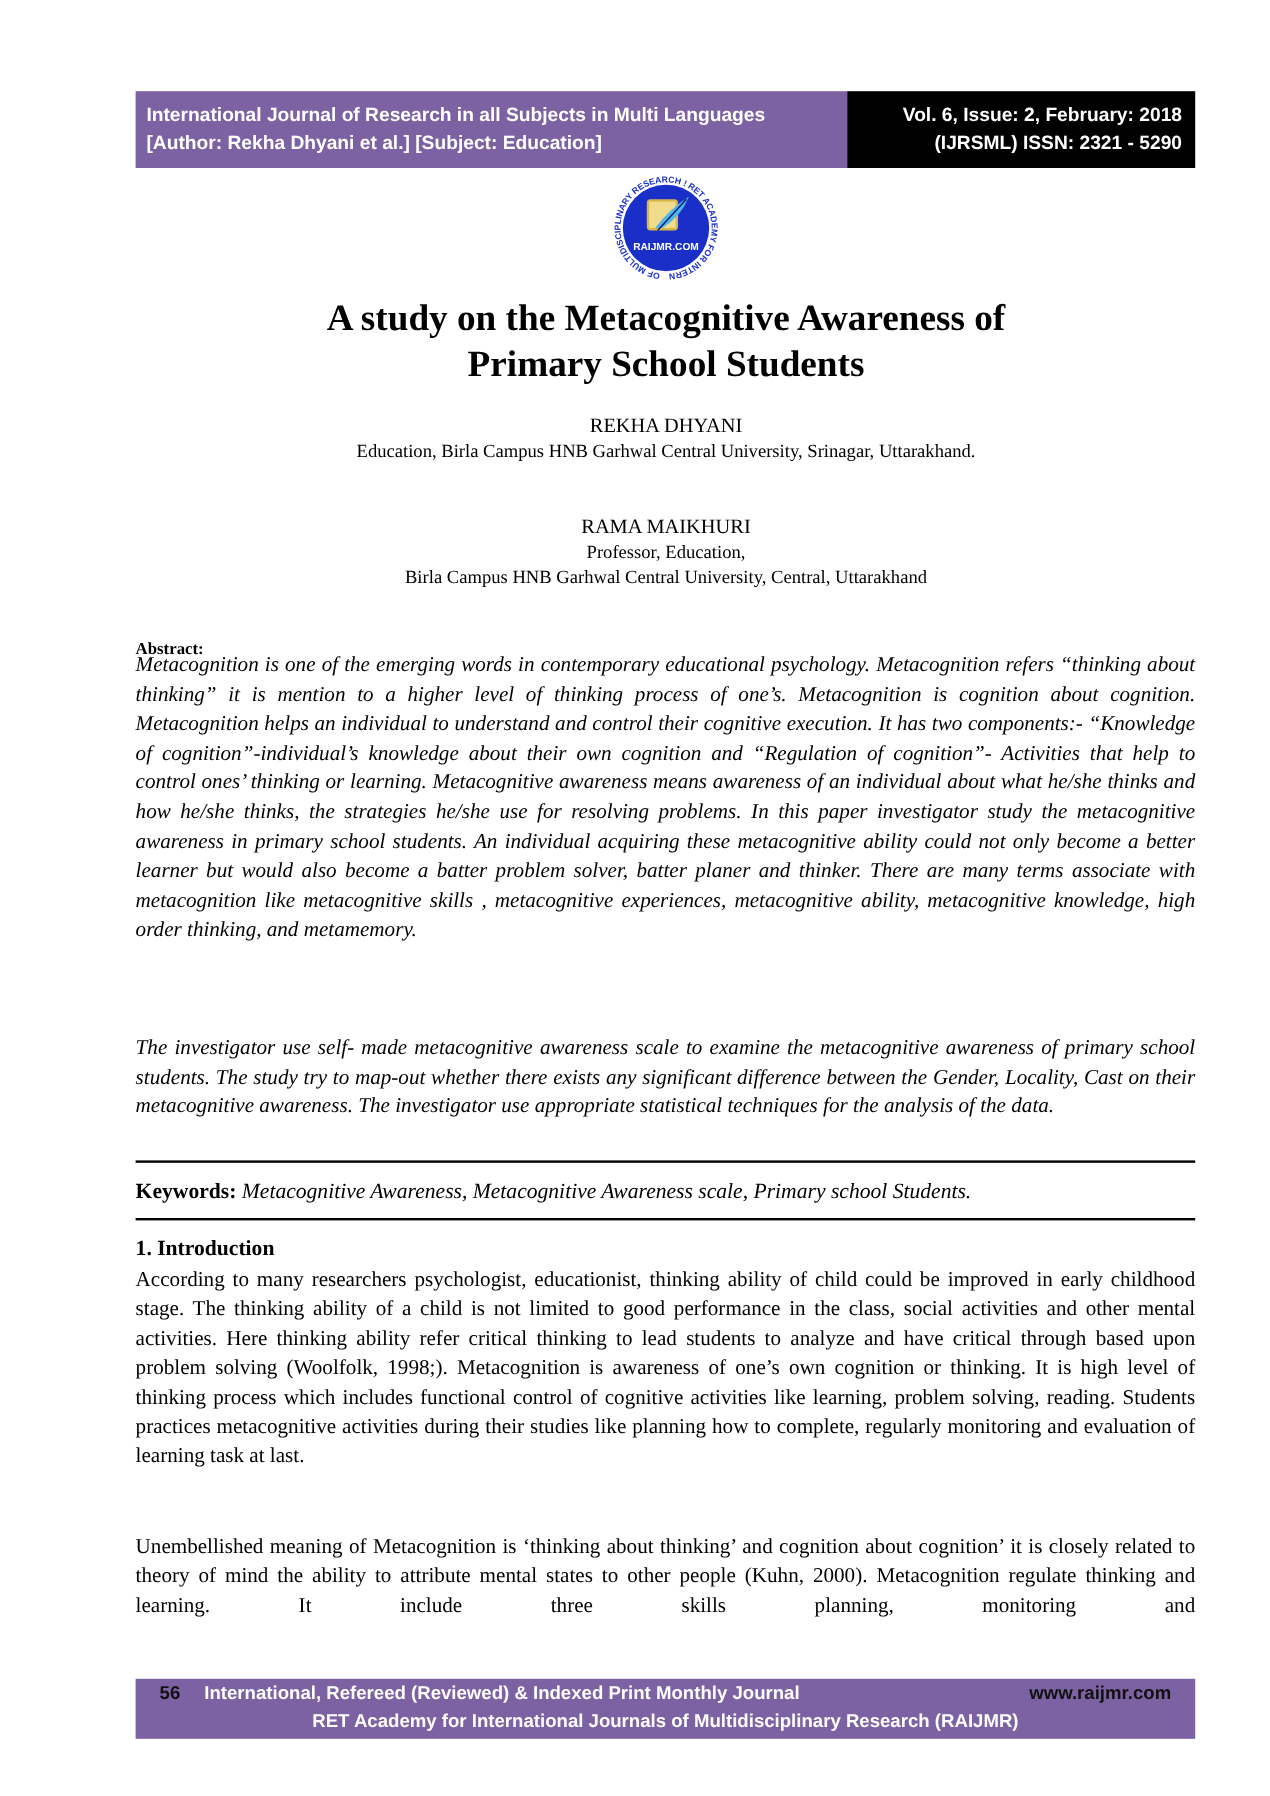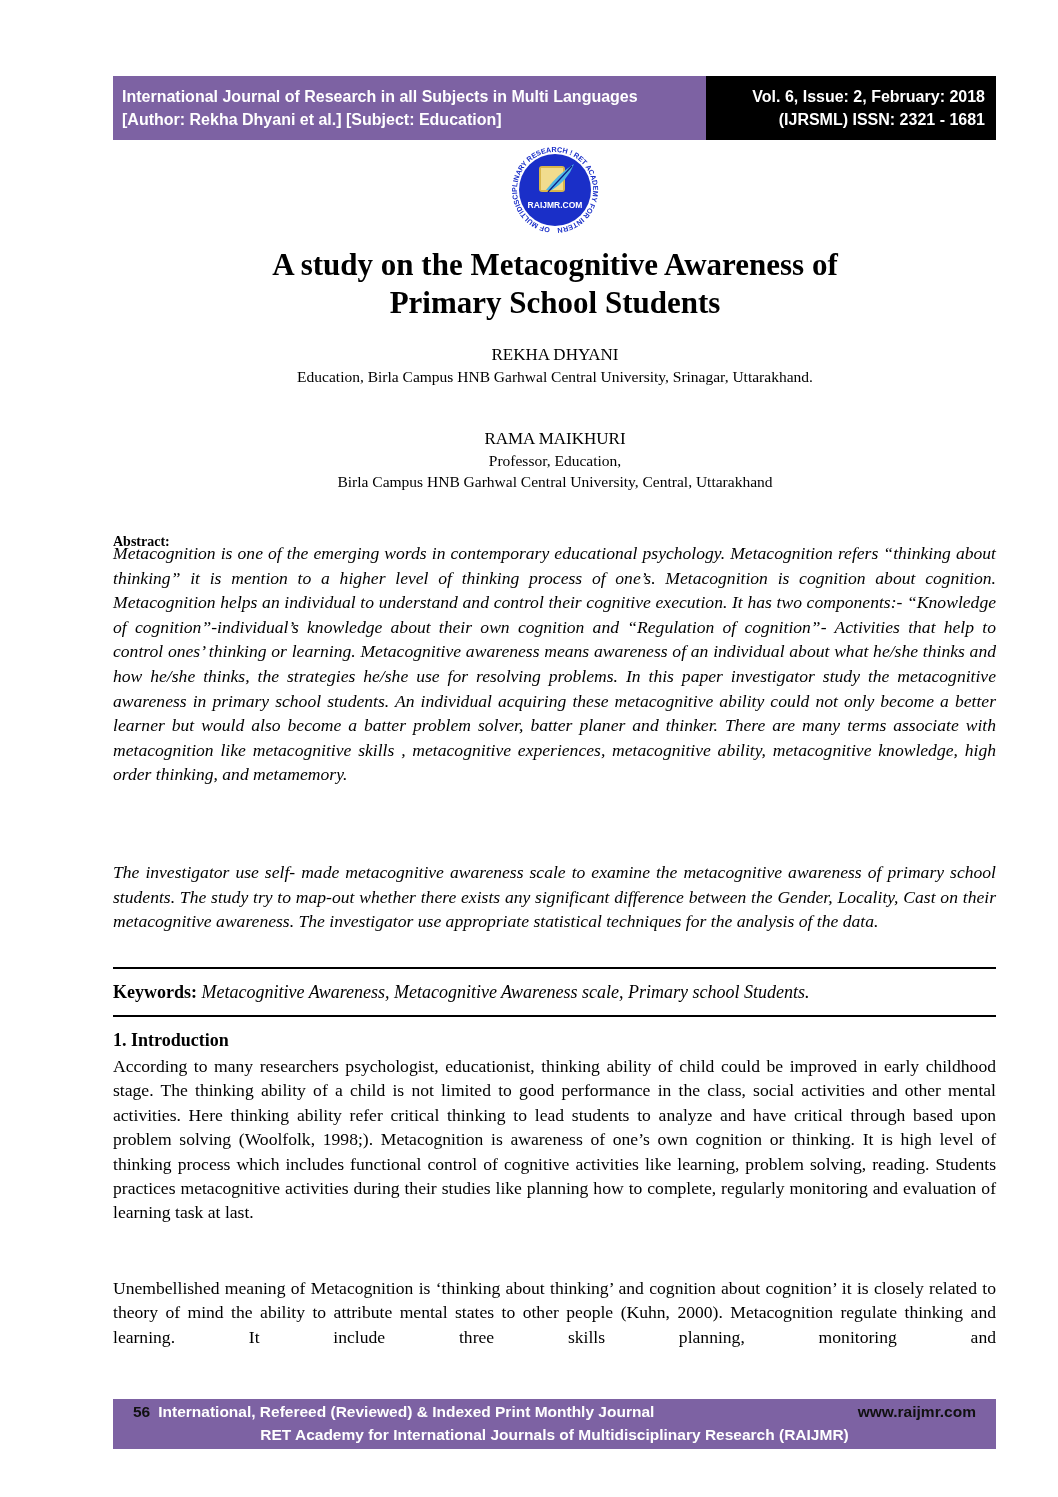--- a/index.html
+++ b/index.html
@@ -16,36 +16,36 @@
   .abs-h { position: absolute; left: 113px; top: 534px; font-weight: bold; font-size: 14px; }
   .abs { font-style: italic; font-size: 17.6px; line-height: 24.6px; }
   .rule { position: absolute; left: 113px; width: 883px; height: 2px; background: #000; }
   .kw { position: absolute; left: 113px; top: 982px; font-size: 18px; }
   .kw b { font-weight: bold; }
   .kw i { font-style: italic; }
   .intro-h { position: absolute; left: 113px; top: 1030px; font-weight: bold; font-size: 18px; }
   .intro { font-size: 17.6px; line-height: 24.4px; }
   .ftr { position: absolute; left: 113px; top: 1399px; width: 883px; height: 50px; background: #7d62a3; font-family: "Liberation Sans", sans-serif; font-weight: bold; font-size: 15.5px; }
   .ftr .row1 { position: absolute; left: 20px; top: 4px; right: 20px; display: flex; justify-content: space-between; }
-  .ftr .pg { color: #111; margin-right: 8px; }
+  .ftr .pg { color: #111; margin-right: 20px; }
   .ftr .j { color: #fff; }
   .ftr .url { color: #111; }
   .ftr .row2 { position: absolute; left: 0; right: 0; top: 27px; text-align: center; color: #fff; }
 </style>
 </head>
 <body>
 
 <div class="hdr">
   <div class="hdr-left">
     <div>International Journal of Research in all Subjects in Multi Languages</div>
     <div>[Author: Rekha Dhyani et al.] [Subject: Education]</div>
   </div>
   <div class="hdr-right">
     <div>Vol. 6, Issue: 2, February: 2018</div>
-    <div>(IJRSML)  ISSN: 2321 - 1681</div>
+    <div>(IJRSML)  ISSN: 2321 - 5290</div>
   </div>
 </div>
 
 <div class="logo">
   <svg width="106" height="100" viewBox="0 0 106 100">
     <defs>
       <path id="ring" d="M53,88 A38,38 0 1,1 53.1,88"></path>
     </defs>
     <circle cx="53" cy="50" r="47" fill="#ffffff"></circle>
     <circle cx="53" cy="50" r="36" fill="#1a2fc8"></circle>

